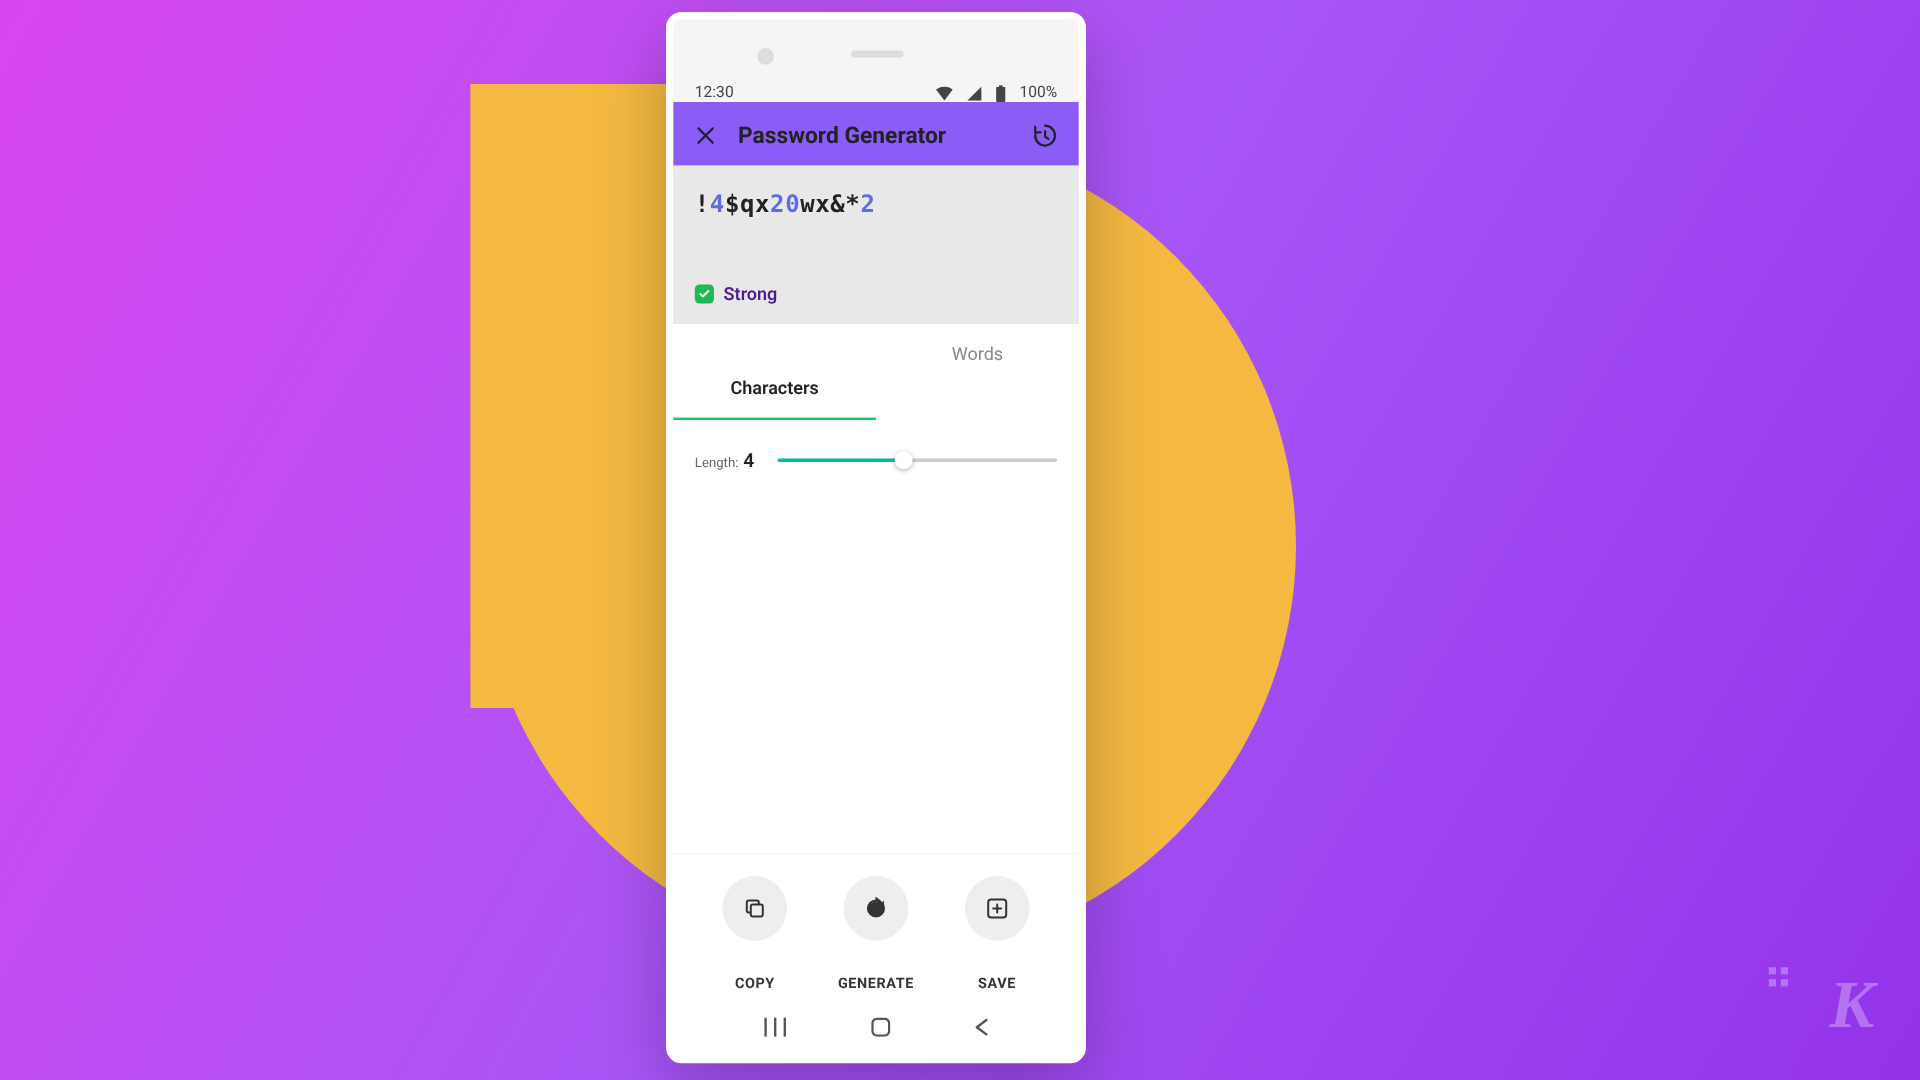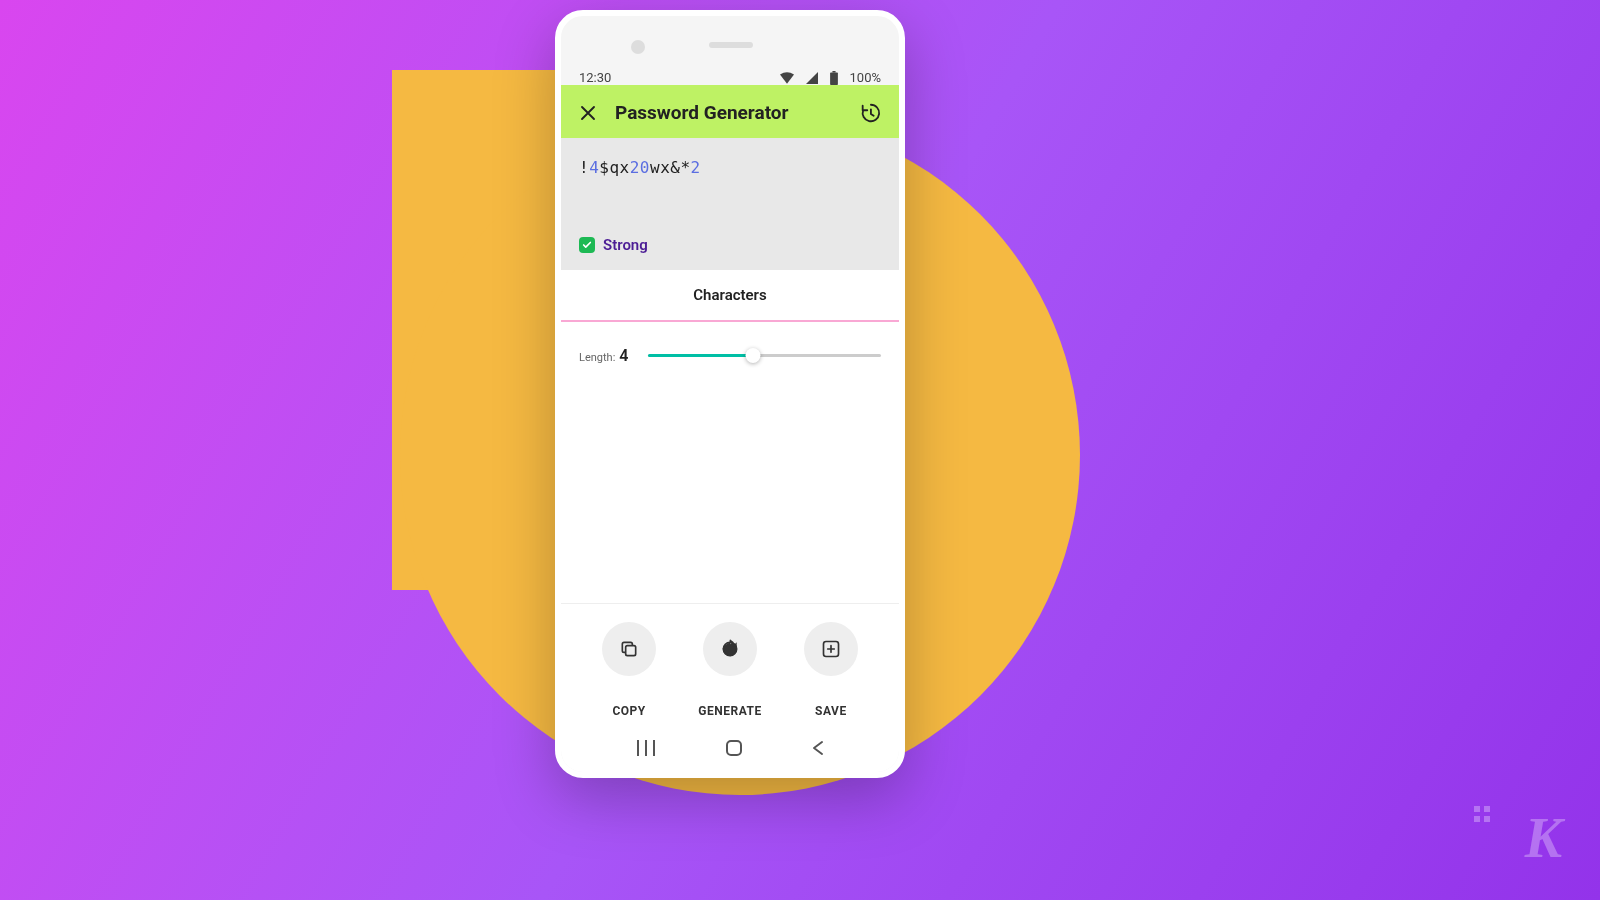--- a/index.html
+++ b/index.html
@@ -26,24 +26,24 @@
     height: 520px;
     background: #f5b942;
     left: 392px;
     top: 70px;
   }
   .phone {
     position: absolute;
     left: 555px;
     top: 10px;
     width: 350px;
-    height: 768px;
+    height: 876px;
     background: #f5f5f5;
     border: 6px solid #fff;
-    border-radius: 28px;
+    border-radius: 13px;
     box-shadow: 0 20px 60px rgba(0,0,0,0.25);
     overflow: hidden;
     display: flex;
     flex-direction: column;
   }
   .notch-camera {
     position: absolute;
     top: 24px;
     left: 70px;
     width: 14px;
@@ -68,42 +68,42 @@
     margin-top: 44px;
     font-size: 13px;
     color: #444;
   }
   .status-right { display: flex; align-items: center; gap: 12px; }
   .app-bar {
     display: flex;
     align-items: center;
     padding: 16px 18px 14px;
     gap: 18px;
-    background: #bef264;
+    background: #8b5cf6;
   }
   .app-bar-title {
     font-size: 19px;
     font-weight: 700;
     color: #222;
     flex: 1;
   }
   .close-x { width: 18px; height: 18px; cursor: pointer; }
   .history-icon { width: 22px; height: 22px; cursor: pointer; }
   .password-display {
     background: #e8e8e8;
     padding: 20px 18px 16px;
     min-height: 132px;
     display: flex;
     flex-direction: column;
     justify-content: space-between;
   }
   .password-text {
     font-family: 'SF Mono', Menlo, Consolas, monospace;
-    font-size: 16px;
-    font-weight: 400;
+    font-size: 20px;
+    font-weight: 700;
     color: #222;
     letter-spacing: 0.5px;
   }
   .pw-digit { color: #5b6ee1; }
   .strength-row {
     display: flex;
     align-items: center;
     gap: 8px;
     margin-top: 46px;
   }
@@ -130,21 +130,22 @@
     text-align: center;
     padding: 16px 0;
     font-size: 15px;
     color: #888;
     cursor: pointer;
     border-bottom: 2px solid transparent;
   }
   .tab.active {
     color: #222;
     font-weight: 600;
-    border-bottom: 2px solid #f9a8d4;
+    border-bottom: 2px solid #22c55e;
+    margin-top: 28px;
   }
   .settings {
     background: #fff;
     padding: 18px;
     flex: 1;
   }
   .setting-row {
     display: flex;
     align-items: center;
     justify-content: space-between;
@@ -314,20 +315,21 @@
         <svg width="10" height="10" viewBox="0 0 24 24">
             <path d="M4 12 l5 5 L20 6" stroke="#fff" stroke-width="4" fill="none" stroke-linecap="round" stroke-linejoin="round"></path>
           </svg>
       </div>
       <span class="strength-label">Strong</span>
     </div>
   </div>
 
   <div class="tabs" id="tabs">
       <div class="tab active">Characters</div>
+      <div class="tab">Words</div>
     </div>
 
   <div class="settings">
     <div class="length-row">
       <span>
         <span class="length-label">Length:</span>
         <span class="length-value">4</span>
       </span>
       <div class="slider">
         <div class="slider-fill"></div>

